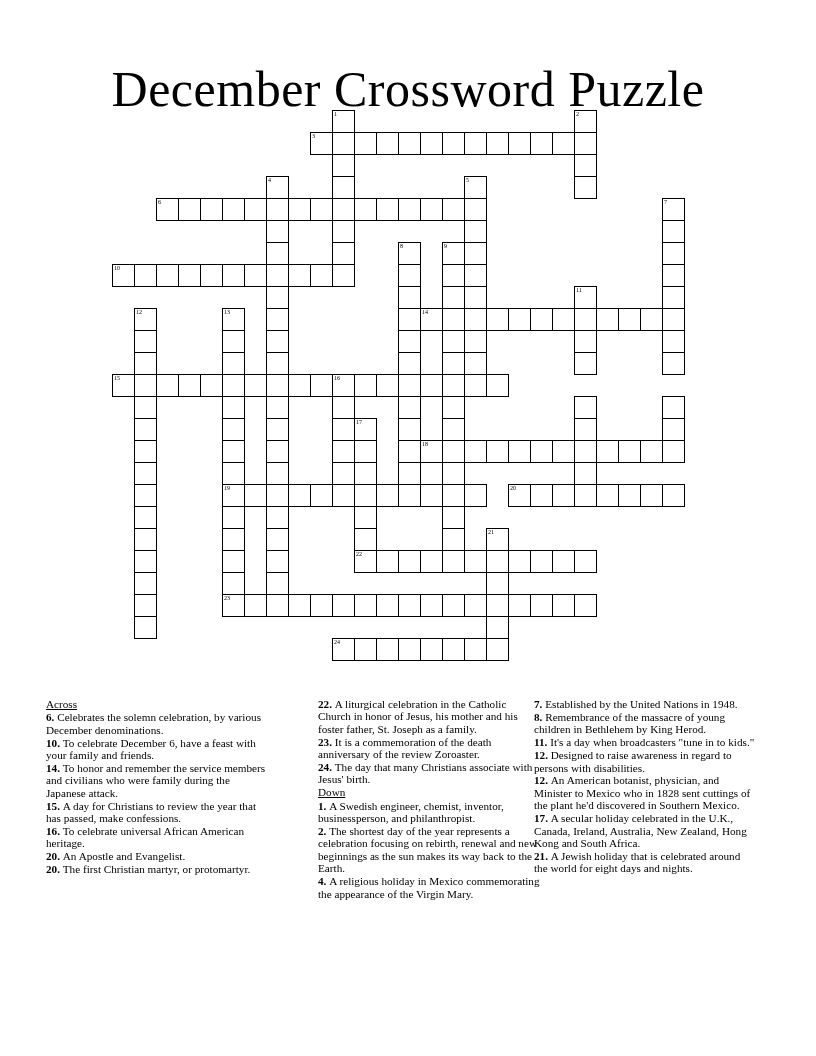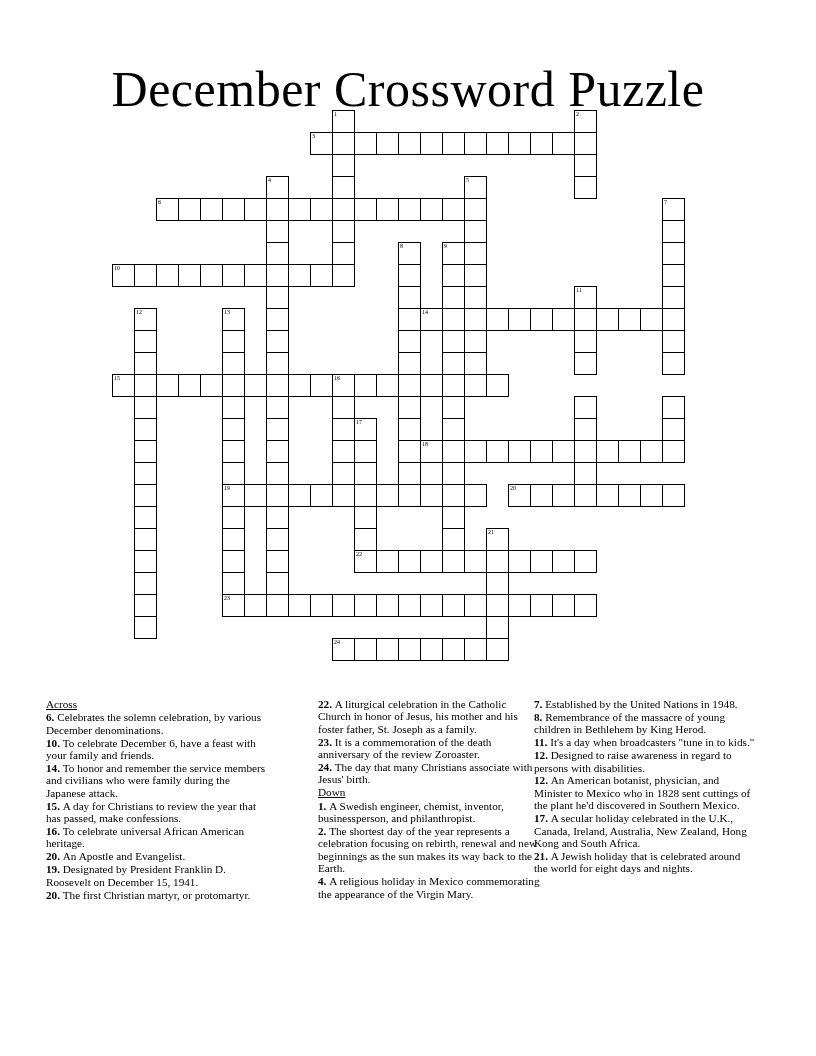--- a/index.html
+++ b/index.html
@@ -389,21 +389,20 @@
   <div id="clues">
     <div class="col col1">
       <span class="heading">Across</span>
       <div id="col1-clues">
           <span class="clue"><b>6. </b><span>Celebrates the solemn celebration, by various December denominations.</span></span>
           <span class="clue"><b>10. </b><span>To celebrate December 6, have a feast with your family and friends.</span></span>
           <span class="clue"><b>14. </b><span>To honor and remember the service members and civilians who were family during the Japanese attack.</span></span>
           <span class="clue"><b>15. </b><span>A day for Christians to review the year that has passed, make confessions.</span></span>
           <span class="clue"><b>16. </b><span>To celebrate universal African American heritage.</span></span>
           <span class="clue"><b>20. </b><span>An Apostle and Evangelist.</span></span>
-          <span class="clue"><b>19. </b><span>Designated by President Franklin D. Roosevelt on December 15, 1941.</span></span>
           <span class="clue"><b>20. </b><span>The first Christian martyr, or protomartyr.</span></span>
         </div>
     </div>
     <div class="col col2">
       <div id="col2-across">
           <span class="clue"><b>22. </b><span>A liturgical celebration in the Catholic Church in honor of Jesus, his mother and his foster father, St. Joseph as a family.</span></span>
           <span class="clue"><b>23. </b><span>It is a commemoration of the death anniversary of the review Zoroaster.</span></span>
           <span class="clue"><b>24. </b><span>The day that many Christians associate with Jesus' birth.</span></span>
         </div>
       <span class="heading">Down</span>

